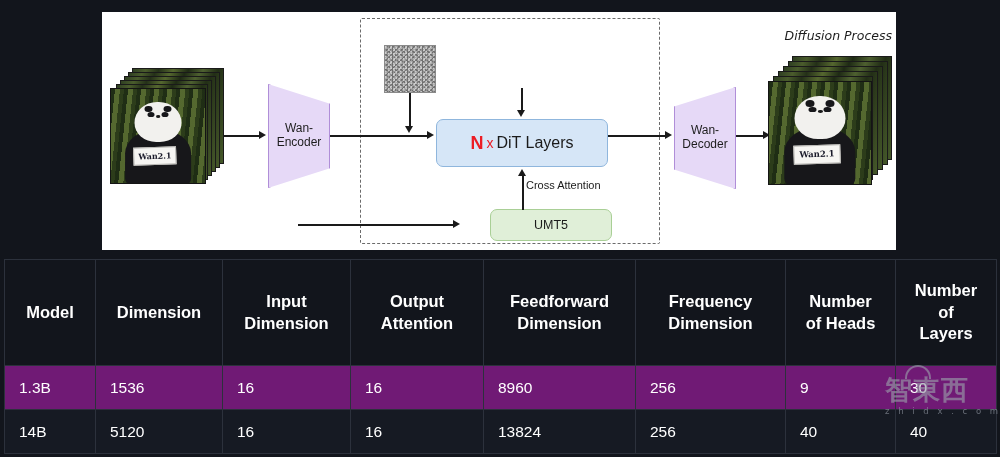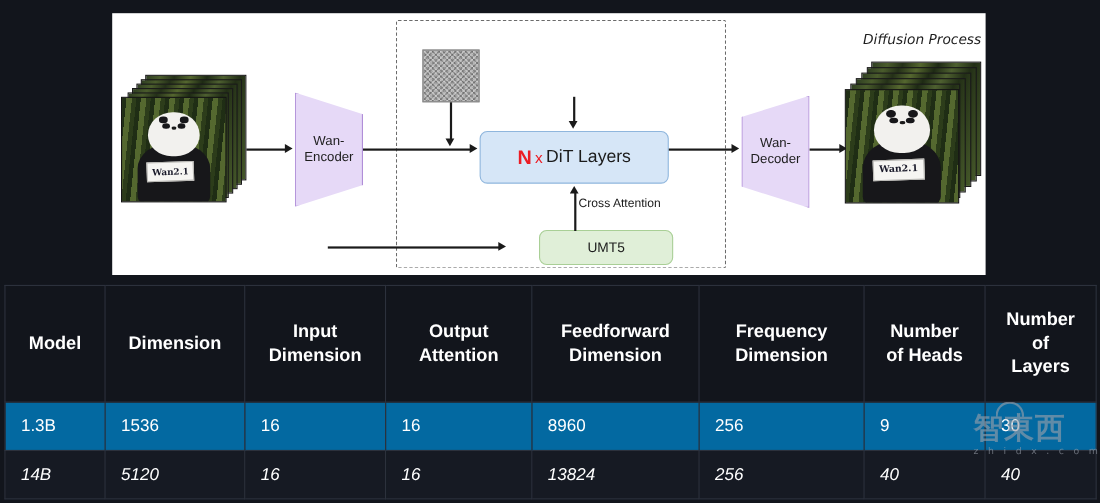--- a/index.html
+++ b/index.html
@@ -215,23 +215,23 @@
     font-weight:700;
     text-align:center;
     background:#12151c;
     line-height:1.32;
   }
   #spec-table td{
     height:44px;
     font-size:15.5px;
     font-weight:400;
     text-align:left;
-    background:#0369a1;
-  }
-  #spec-table tr[data-name="table-row"]:nth-child(2) td{background:#161a23;font-style:italic;}
+    background:#701a75;
+  }
+  #spec-table tr[data-name="table-row"]:nth-child(2) td{background:#161a23;}
 
   
   #watermark{
     position:absolute;
     left:885px; top:376px;
     width:108px; height:62px;
     opacity:.62;
     pointer-events:none;
   }
   #watermark .wm-cn{

